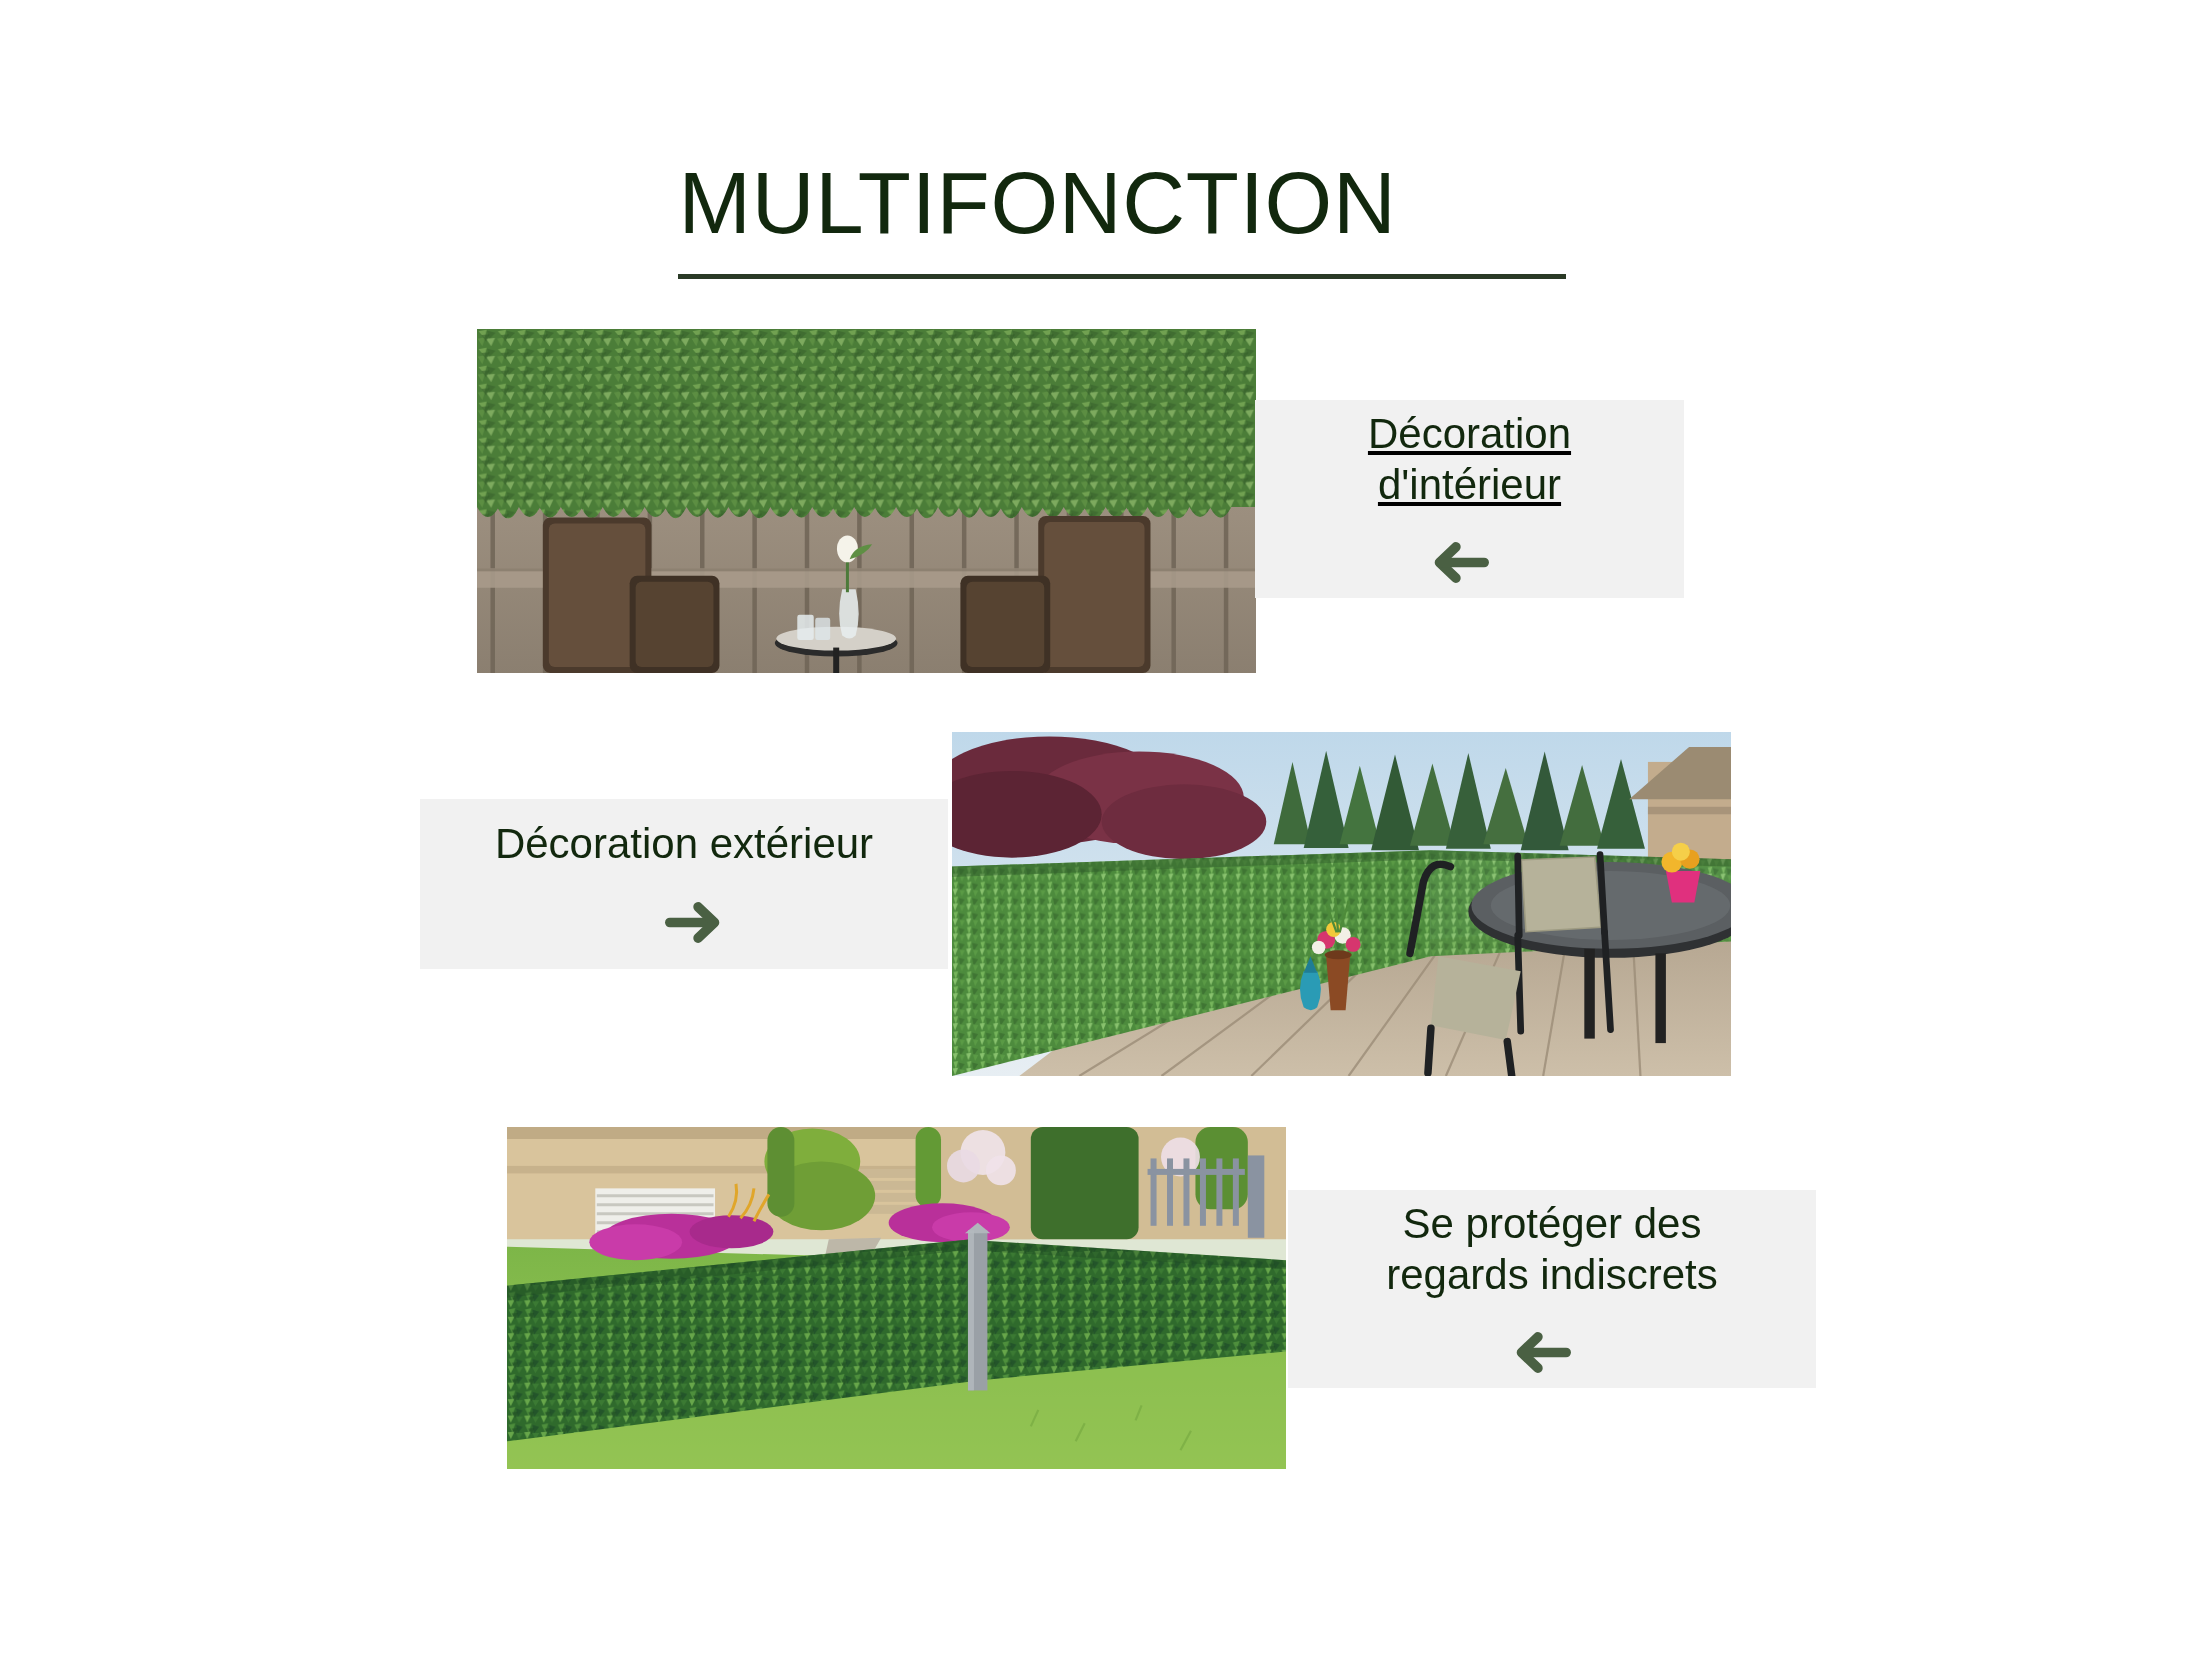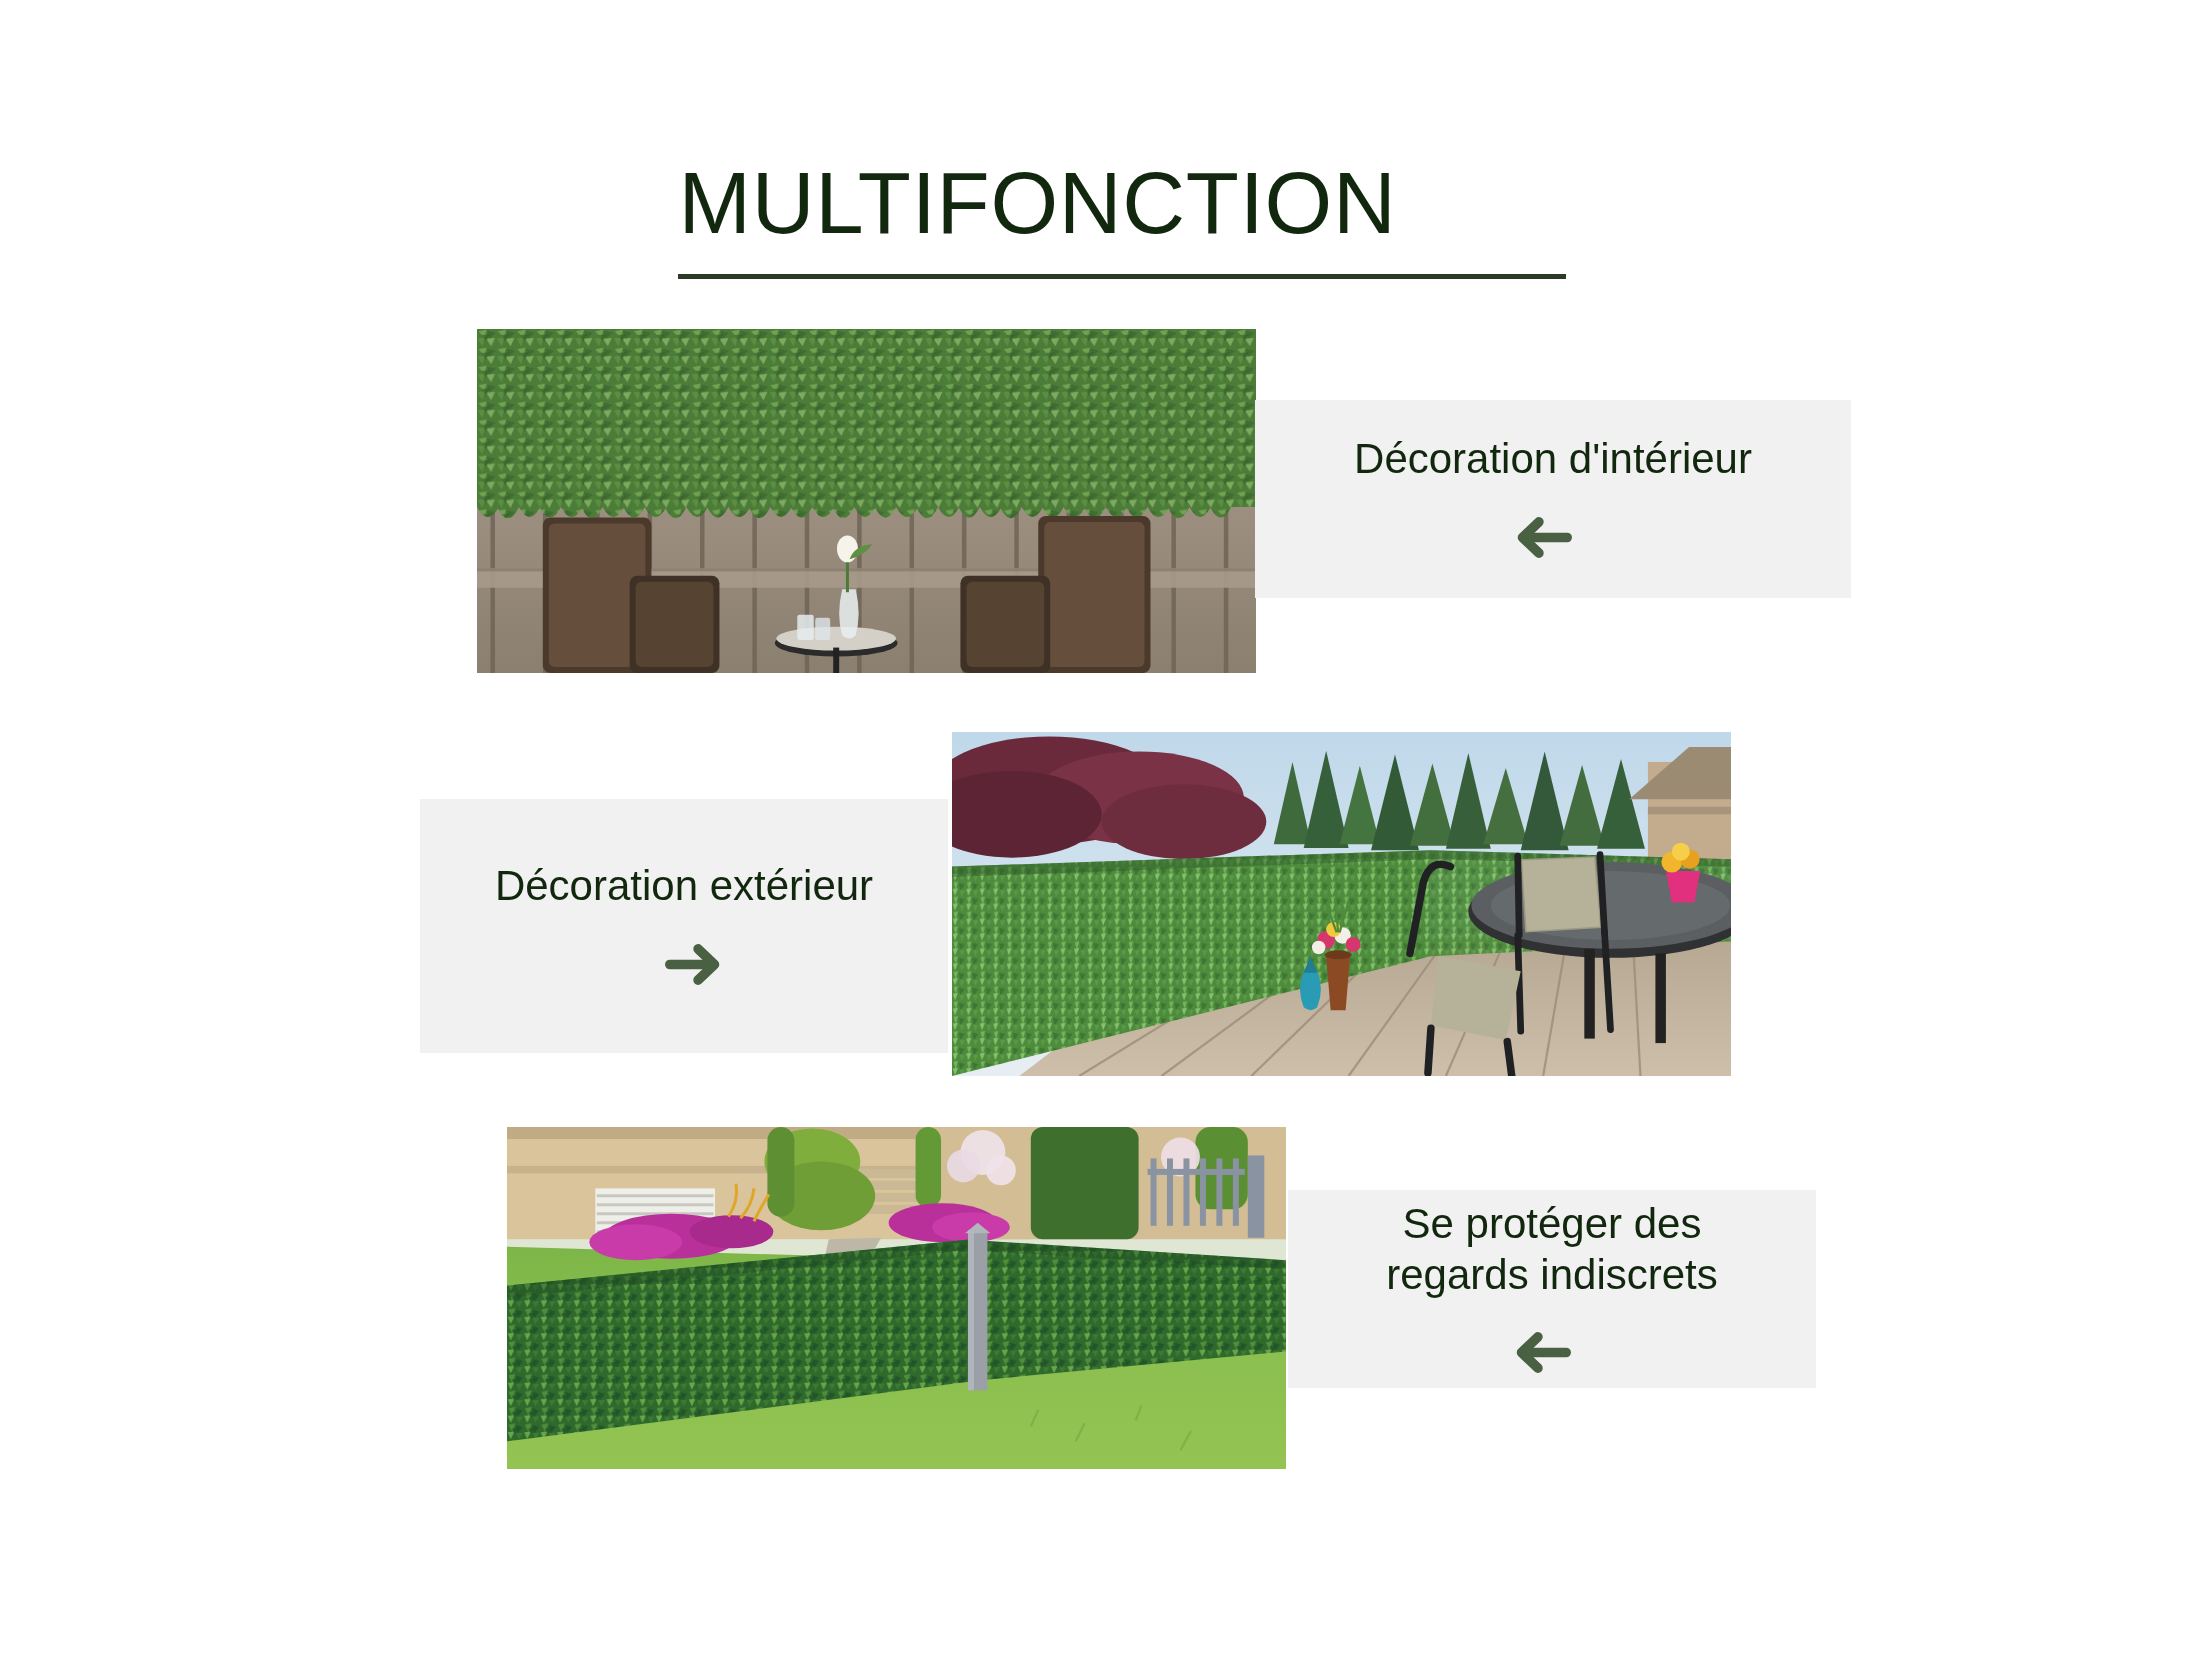--- a/index.html
+++ b/index.html
@@ -71,25 +71,25 @@
   }
   .arrow {
     margin-top: 25.5px;
     width: 82px;
     height: 55px;
   }
   .arrow svg { display: block; }
 
   
   #photo-interior { left: 477px; top: 329px; width: 779px; height: 344px; }
-  #box-interior   { left: 1255px; top: 400px; width: 596px; height: 198px; }
+  #box-interior   { left: 1255px; top: 400px; width: 429px; height: 198px; text-decoration: underline; }
 
   
   #photo-exterior { left: 952px; top: 732px; width: 779px; height: 344px; }
-  #box-exterior   { left: 420px; top: 799px; width: 528px; height: 254px; }
+  #box-exterior   { left: 420px; top: 799px; width: 528px; height: 170px; }
 
   
   #photo-privacy { left: 507px; top: 1127px; width: 779px; height: 342px; }
   #box-privacy   { left: 1288px; top: 1190px; width: 528px; height: 198px; }
 </style>
 </head>
 <body>
 
 <div class="page">
 

